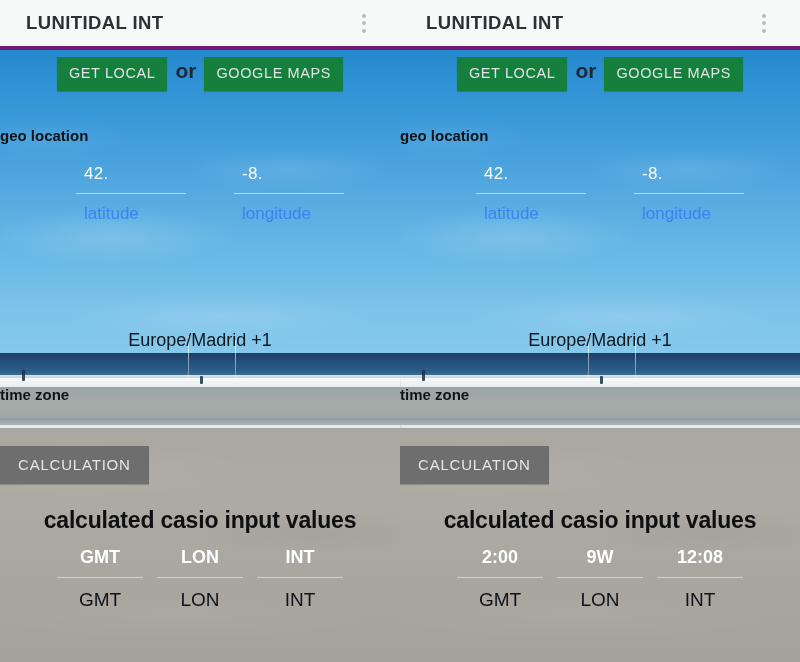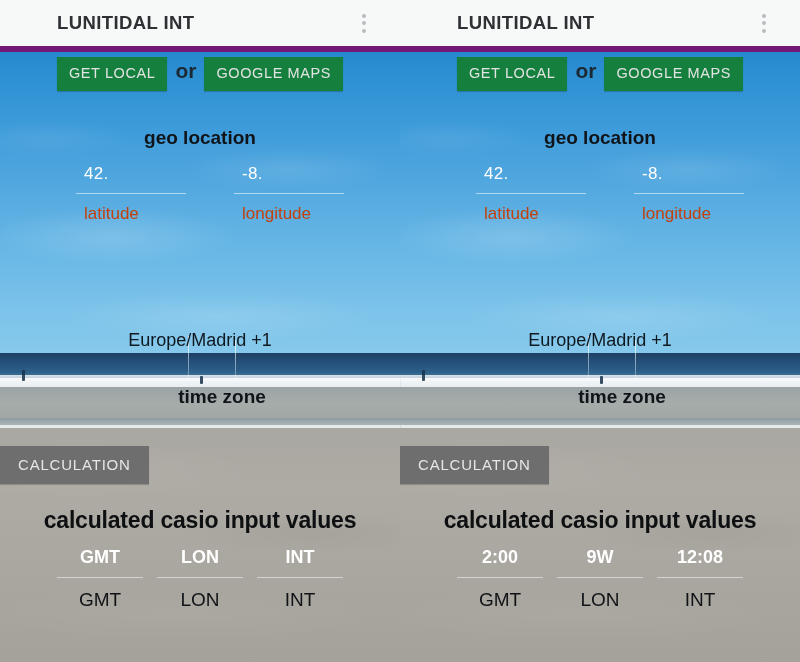--- a/index.html
+++ b/index.html
@@ -118,22 +118,21 @@
 
   
   .titlebar {
     position: absolute;
     top: 0; left: 0; right: 0;
     height: 46px;
     background: #f7f8f8;
     z-index: 5;
     display: flex;
     align-items: center;
-    border-bottom: 6px solid #701a75;
-    padding-left: 31px;
+    border-bottom: 4px solid #701a75;
   }
   .title-text {
     margin-left: 26px;
     font-size: 18.5px;
     font-weight: bold;
     letter-spacing: 0.4px;
     color: #2e3133;
   }
   .overflow-menu {
     margin-left: auto;
@@ -184,22 +183,22 @@
   }
   .or-text {
     color: #1c2833;
     font-size: 21px;
     font-weight: bold;
     padding-bottom: 8px;
   }
   .section-label {
     position: absolute;
     left: 0; right: 0;
-    text-align: center;
-    font-size: 19px;
+    text-align: left;
+    font-size: 15px;
     font-weight: bold;
     color: #101418;
   }
   .label-geo { top: 81px; }
 
   .latlon-row {
     position: absolute;
     top: 118px;
     left: 0; right: 0;
     display: flex;
@@ -218,33 +217,33 @@
     padding: 0 0 9px 8px;
     min-height: 20px;
     letter-spacing: .3px;
   }
   .field-underline {
     height: 1px;
     background: rgba(255,255,255,0.55);
   }
   .field-caption {
     font-size: 17px;
-    color: #c2410c;
+    color: #3b82f6;
     padding: 10px 0 0 8px;
   }
 
   .tz-value {
     position: absolute;
     top: 284px;
     left: 0; right: 0;
     text-align: center;
     font-size: 18px;
     color: #10181f;
   }
-  .label-tz { top: 340px; padding-left: 44px; }
+  .label-tz { top: 340px; }
 
   .calc-row {
     position: absolute;
     top: 400px;
     left: 0; right: 0;
     display: flex;
   }
   .calc-btn {
     background: #6e6e6e;
     color: #e6e6e6;

